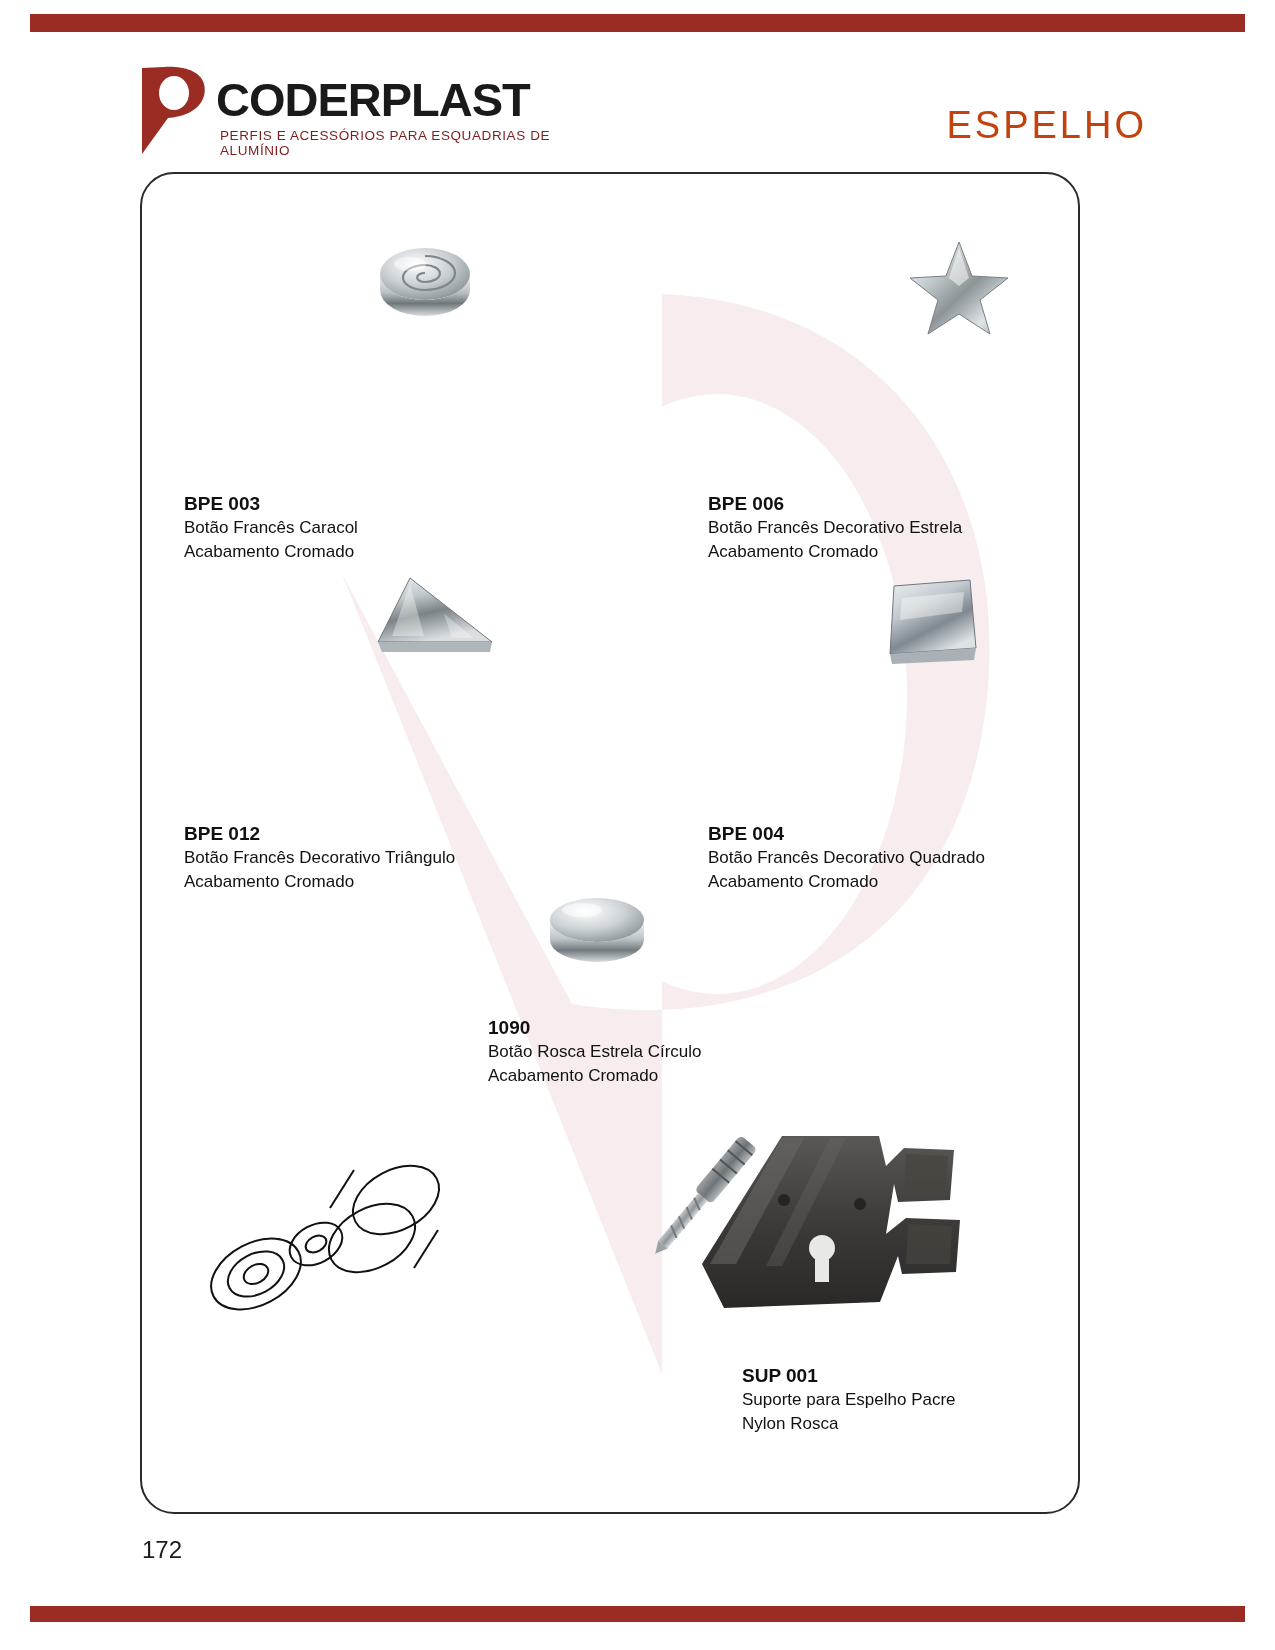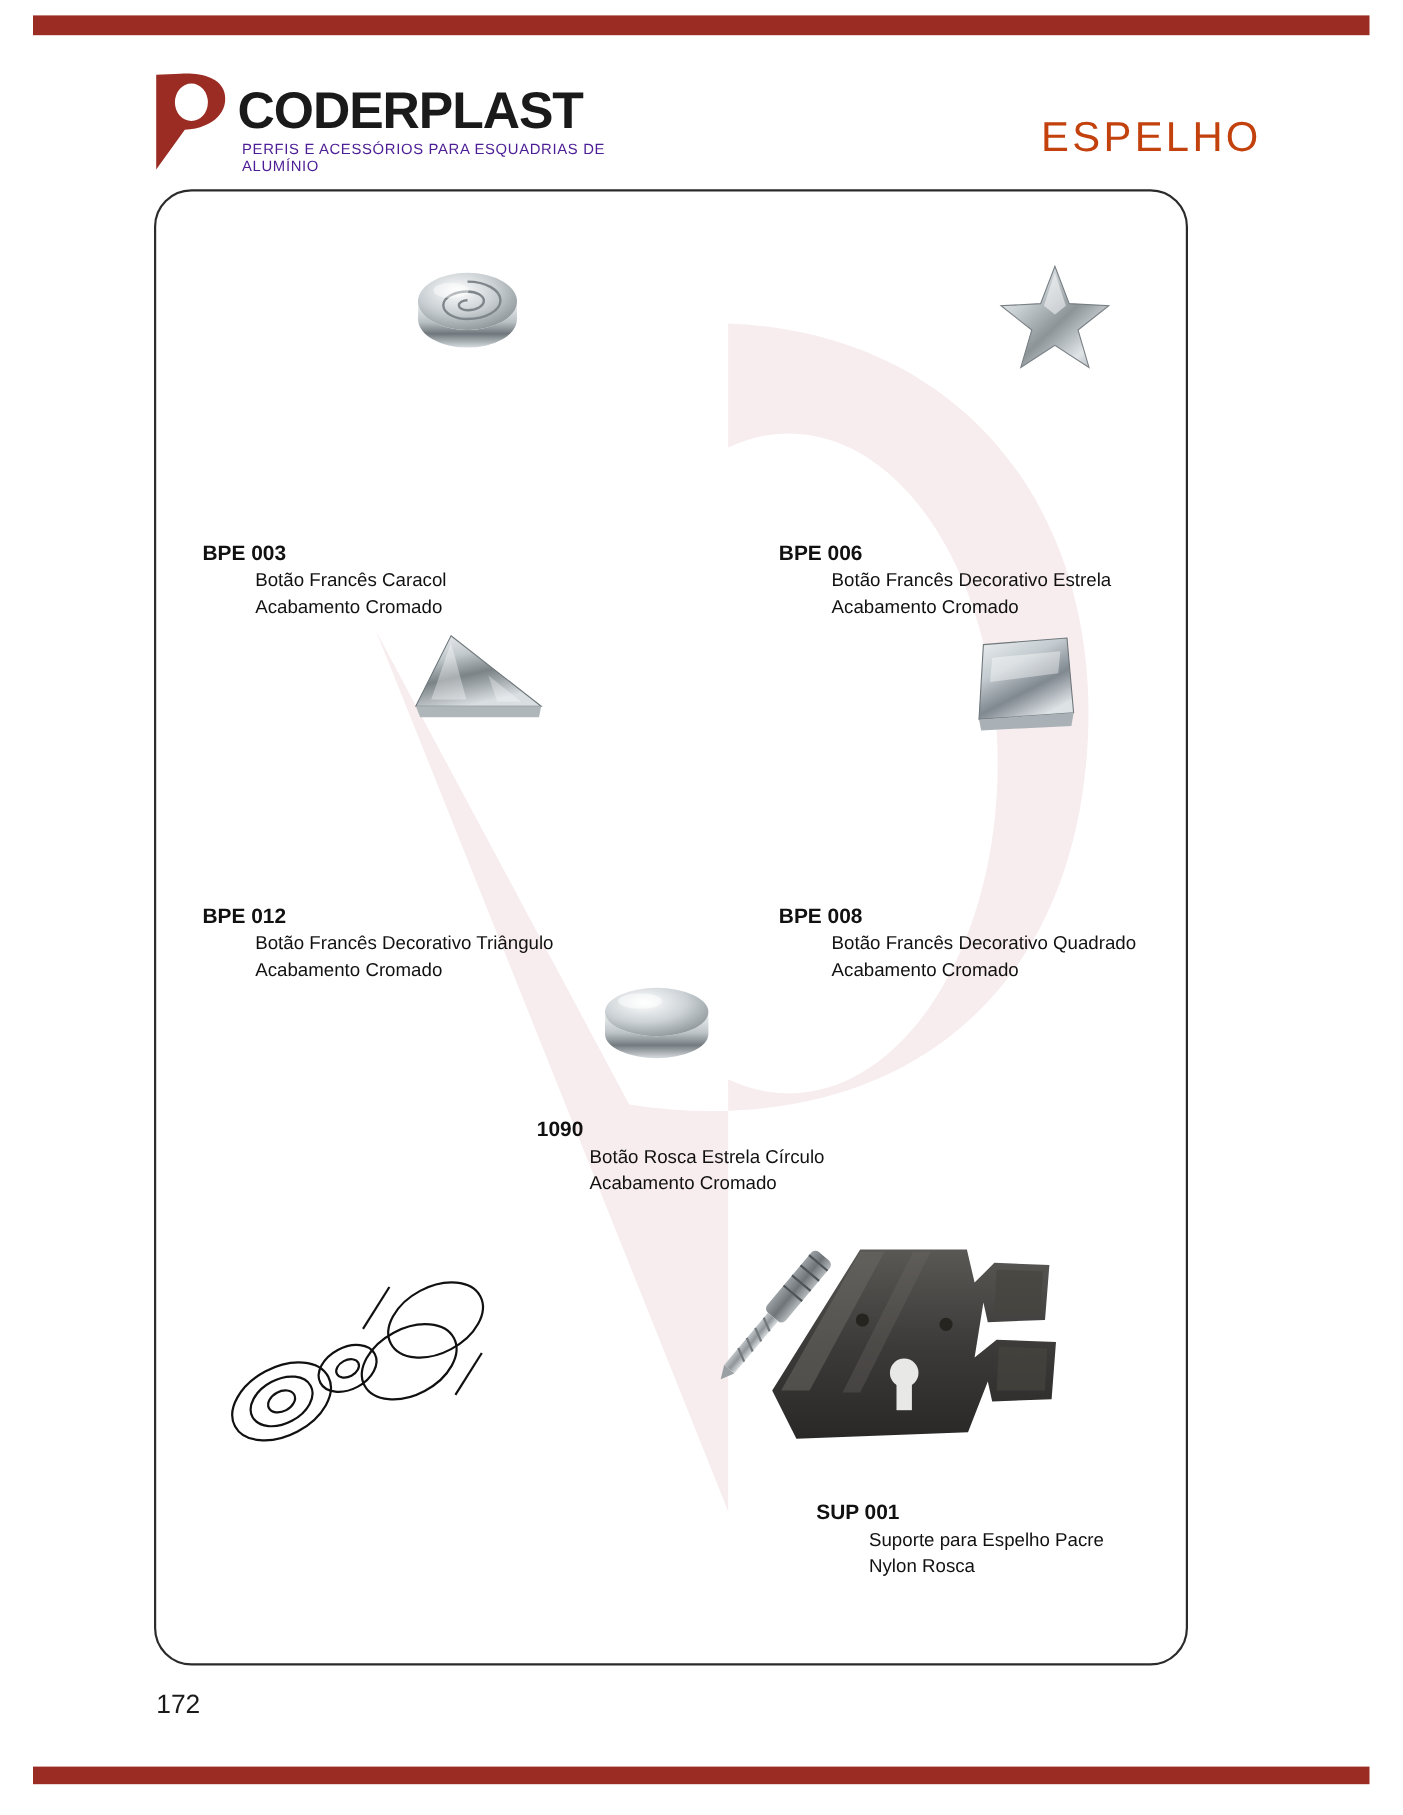--- a/index.html
+++ b/index.html
@@ -60,21 +60,21 @@
     letter-spacing: -1px;
     color: #1a1a1a;
     font-family: "Liberation Sans", sans-serif;
   }
   .logo-sub {
     position: absolute;
     left: 82px;
     top: 62px;
     font-size: 13.5px;
     letter-spacing: 0.6px;
-    color: #4c1d95;
+    color: #7f1d1d;
     font-family: "Liberation Sans", sans-serif;
   }
   .section-title {
     position: absolute;
     right: 128px;
     top: 104px;
     font-size: 38px;
     letter-spacing: 3px;
     color: #c2410c;
     font-weight: normal;
@@ -117,21 +117,20 @@
     font-weight: bold;
     color: #111;
     line-height: 1.25;
     white-space: nowrap;
   }
   .prod .desc {
     font-size: 17px;
     color: #111;
     line-height: 1.42;
     white-space: nowrap;
-    margin-left: 48px;
   }
   .img-holder {
     position: absolute;
   }
   svg { display: block; }
 </style>
 </head>
 <body>
 
 <div class="page">
@@ -242,21 +241,21 @@
             <stop offset="70%" stop-color="#808890"></stop>
             <stop offset="100%" stop-color="#dde2e5"></stop>
           </linearGradient>
         </defs>
         <path d="M22 22 L98 16 L104 84 L18 90 Z" fill="url(#chrSq)" stroke="#6f777b" stroke-width="1"></path>
         <path d="M18 90 L104 84 L102 96 L20 100 Z" fill="#a9b1b6"></path>
         <path d="M30 34 L92 28 L90 48 L28 56 Z" fill="#ffffff" opacity="0.4"></path>
       </svg>
     </div>
     <div class="prod" style="left:566px; top:648px;">
-      <div class="code">BPE 008</div>
+      <div class="code">BPE 004</div>
       <div class="desc">Botão Francês Decorativo Quadrado</div>
       <div class="desc">Acabamento Cromado</div>
     </div>
 
     <div class="img-holder" style="left:398px; top:700px;">
       <svg width="120" height="110" viewBox="0 0 120 110">
         <defs>
           <linearGradient id="chrRnd" x1="0" y1="0" x2="0" y2="1">
             <stop offset="0%" stop-color="#f3f5f6"></stop>
             <stop offset="45%" stop-color="#bdc4c8"></stop>

